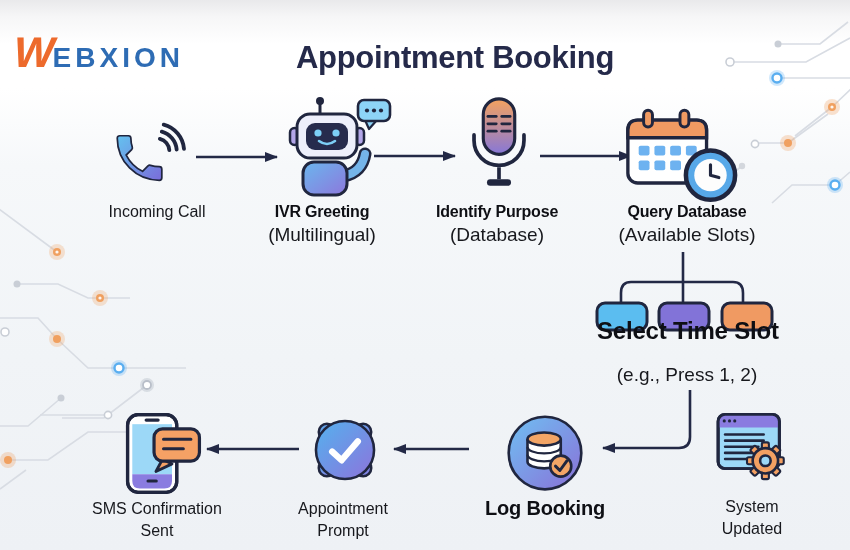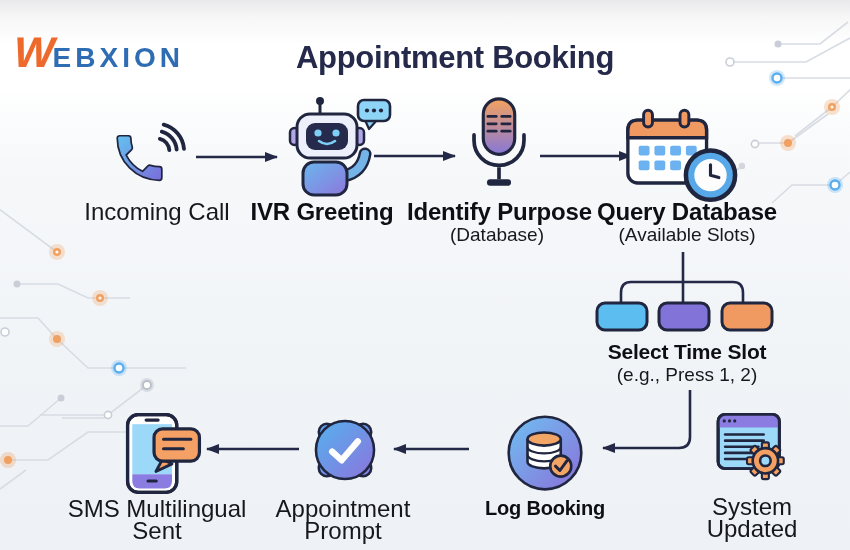--- a/index.html
+++ b/index.html
@@ -1,21 +1,21 @@
 <!DOCTYPE html>
 <html><head>
 <meta charset="utf-8">
 <style>
   html,body{margin:0;padding:0;}
   body{width:850px;height:550px;overflow:hidden;font-family:"Liberation Sans",sans-serif;}
   .stage{position:relative;width:850px;height:550px;
     background:linear-gradient(180deg,#e9e9eb 0%,#f6f6f7 3%,#ffffff 8%,#ffffff 16%,#f6f8fa 30%,#f1f4f7 65%,#eef1f5 100%);}
   svg{display:block;}
   .abs{position:absolute;}
-  .node-label{position:absolute;text-align:center;font-size:24px;line-height:22px;color:#17181d;white-space:nowrap;}
+  .node-label{position:absolute;text-align:center;font-size:16px;line-height:22px;color:#17181d;white-space:nowrap;}
   .node-label.bold{font-weight:700;color:#0e0f14;letter-spacing:-.2px;}
   .node-label.sub{font-size:19px;}
   .logo{position:absolute;left:14px;top:28px;white-space:nowrap;}
   .logo .mark{display:inline-block;font-size:43px;font-weight:800;color:#ED6A2C;transform:skewX(-12deg);letter-spacing:-2px;}
   .logo .rest{font-size:28px;font-weight:600;color:#2E6CB4;letter-spacing:4px;}
   .page-title{position:absolute;left:260px;top:40px;width:390px;text-align:center;
     font-size:31px;font-weight:700;color:#252a4a;letter-spacing:-.3px;}
 </style>
 </head>
 <body>
@@ -136,20 +136,21 @@
     <rect x="33" y="70" width="44" height="33" rx="11" fill="url(#gRobot)" stroke="#20263f" stroke-width="3"></rect>
     <g>
       <path d="M95 28 L99 37 L107 28 Z" fill="#8dd4f7" stroke="#20263f" stroke-width="2.2" stroke-linejoin="round"></path>
       <rect x="88" y="8" width="32" height="21" rx="6" fill="#8dd4f7" stroke="#20263f" stroke-width="2.6"></rect>
       <circle cx="97" cy="18.5" r="2.1" fill="#20263f"></circle>
         <circle cx="104" cy="18.5" r="2.1" fill="#20263f"></circle>
         <circle cx="111" cy="18.5" r="2.1" fill="#20263f"></circle>
     </g>
   </svg>
   <div class="node-label bold" style="left:242px;top:201px;width:160px">IVR Greeting</div>
+  <div class="node-label sub" style="left:242px;top:224px;width:160px">(Multilingual)</div>
 
   <svg class="abs" style="left:462px;top:94px" width="74" height="104" viewBox="0 0 80 112">
     <defs>
         <linearGradient id="gMic" x1="0" y1="0" x2="0" y2="1">
       <stop offset="0" stop-color="#f5a25e"></stop>
           <stop offset="1" stop-color="#8677d8"></stop>
         </linearGradient>
       </defs>
     <rect x="23" y="5" width="34" height="60" rx="17" fill="url(#gMic)" stroke="#20263f" stroke-width="3.4"></rect>
     <g stroke="#20263f" stroke-width="3" stroke-linecap="round">
@@ -188,37 +189,37 @@
     </g>
   </svg>
   <div class="node-label bold" style="left:597px;top:201px;width:180px">Query Database</div>
   <div class="node-label sub" style="left:597px;top:224px;width:180px">(Available Slots)</div>
 
   <svg class="abs" style="left:592px;top:300px" width="190" height="36" viewBox="0 0 190 36">
     <rect x="5" y="3" width="50" height="27" rx="8" stroke="#20263f" stroke-width="3" fill="#5BBDF0"></rect>
     <rect x="67" y="3" width="50" height="27" rx="8" stroke="#20263f" stroke-width="3" fill="#8273D8"></rect>
     <rect x="130" y="3" width="50" height="27" rx="8" stroke="#20263f" stroke-width="3" fill="#F09A62"></rect>
   </svg>
-  <div class="node-label bold" style="left:597px;top:341px;width:180px;font-size:21px">Select Time Slot</div>
+  <div class="node-label bold" style="left:597px;top:320px;width:180px;font-size:24px">Select Time Slot</div>
   <div class="node-label sub" style="left:597px;top:364px;width:180px">(e.g., Press 1, 2)</div>
 
   <svg class="abs" style="left:116px;top:410px" width="95" height="87" viewBox="0 0 100 92">
     <rect x="12" y="5" width="52" height="82" rx="11" fill="#ffffff" stroke="#20263f" stroke-width="3.4"></rect>
     <rect x="17" y="15" width="42" height="53" fill="#9cd8f7"></rect>
     <rect x="30" y="9" width="16" height="3.4" rx="1.7" fill="#20263f"></rect>
     <path d="M17 68 H59 V75 Q59 83 51 83 H25 Q17 83 17 75 Z" fill="#8a7ce0"></path>
     <rect x="32" y="73.5" width="12" height="3.2" rx="1.6" fill="#20263f"></rect>
     <rect x="12" y="5" width="52" height="82" rx="11" fill="none" stroke="#20263f" stroke-width="3.4"></rect>
     <g>
       <path d="M49 52 L42 65 L59 57 Z" fill="#f5a165" stroke="#20263f" stroke-width="3" stroke-linejoin="round"></path>
       <rect x="40" y="20" width="48" height="34" rx="9" fill="#f5a165" stroke="#20263f" stroke-width="3.4"></rect>
       <path d="M50 31 H79 M50 41 H71" stroke="#20263f" stroke-width="3.2" stroke-linecap="round"></path>
     </g>
   </svg>
-  <div class="node-label" style="left:62px;top:498px;width:190px">SMS Multilingual</div>
+  <div class="node-label" style="left:62px;top:498px;width:190px">SMS Confirmation</div>
   <div class="node-label" style="left:62px;top:520px;width:190px">Sent</div>
 
   <svg class="abs" style="left:304px;top:409px" width="82" height="82" viewBox="0 0 96 96">
     <defs>
         <linearGradient id="gBadge" x1="0" y1="0" x2="1" y2="1">
       <stop offset="0" stop-color="#54b2ee"></stop>
           <stop offset="1" stop-color="#8d73dc"></stop>
         </linearGradient>
       </defs>
     <g fill="url(#gBadge)" stroke="#20263f" stroke-width="3">

